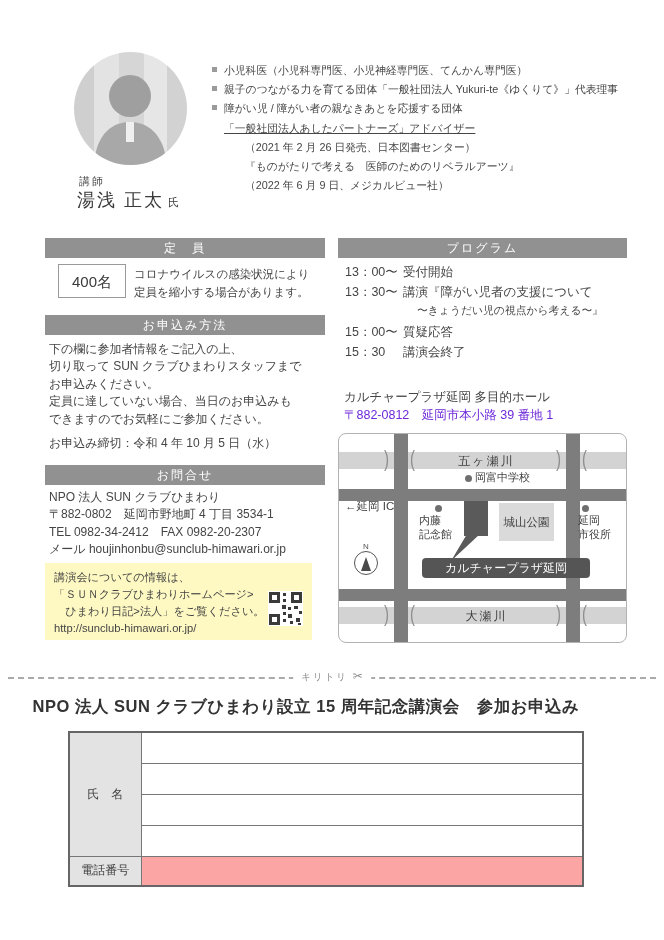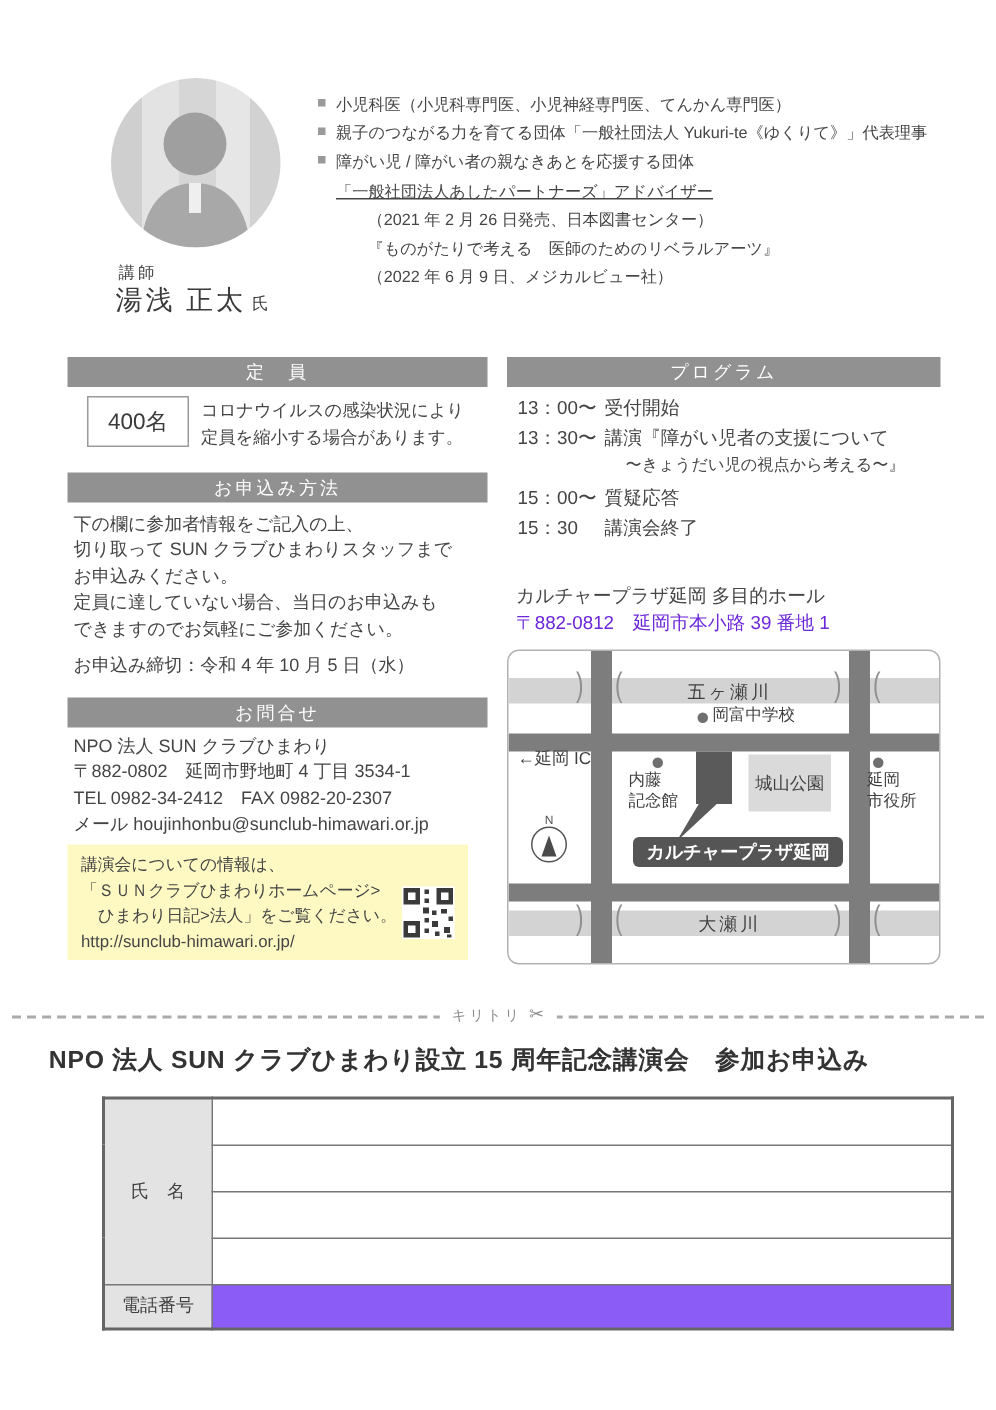--- a/index.html
+++ b/index.html
@@ -59,45 +59,45 @@
   .river { position:absolute; left:0; right:0; height:17px; background:#d3d3d3; }
   .river .rlabel { position:absolute; left:69px; right:61px; top:1px; text-align:center; font-size:12px; color:#3f3f3f; letter-spacing:2px; }
   .road-h { position:absolute; left:0; right:0; height:12px; background:#7d7d7d; }
   .road-v { position:absolute; top:0; bottom:0; width:14px; background:#7d7d7d; }
   .dot { position:absolute; width:7px; height:7px; border-radius:50%; background:#6f6f6f; }
   .maplabel { position:absolute; font-size:11px; line-height:13.5px; color:#3f3f3f; white-space:nowrap; }
   .venue-rect { position:absolute; left:125px; top:67px; width:24px; height:35px; background:#5a5a5a; }
   .park { position:absolute; left:160px; top:69px; width:55px; height:38px; background:#dadada;
           display:flex; align-items:center; justify-content:center; font-size:11.5px; color:#3f3f3f; }
   .venue-tag { position:absolute; left:83px; top:124px; background:#555; color:#fff; font-size:12px;
-               line-height:20px; padding:0 9px; border-radius:4px; white-space:nowrap;font-weight:bold; }
+               line-height:20px; padding:0 23px; border-radius:4px; white-space:nowrap; }
   .pointer-svg { position:absolute; left:0; top:0; }
   .bk { position:absolute; font-size:15px; color:#8f8f8f; transform:scaleY(1.5); transform-origin:center; }
   .compass { position:absolute; left:13px; top:108px; width:28px; text-align:center; }
   .compass .n { font-size:8px; color:#555; }
   .compass .circ { width:24px; height:24px; margin:0 auto; border:1.5px solid #555; border-radius:50%;
                    display:flex; align-items:flex-end; justify-content:center; }
   .compass .needle { width:0; height:0; border-left:5px solid transparent; border-right:5px solid transparent;
                      border-bottom:14px solid #4a4a4a; margin-bottom:3px; }
 
   
   .cutline { position:absolute; left:8px; right:8px; top:677px; border-top:2px dashed #aaa; }
   .cut-label { position:absolute; left:50%; top:669px; transform:translateX(-50%); background:#fff;
                padding:0 8px; font-size:9.5px; color:#8b8b8b; letter-spacing:2px; white-space:nowrap; }
   .cut-label .sc { font-size:12px; letter-spacing:0; }
 
   
   .form-title { position:absolute; left:0; width:612px; top:696px; text-align:center; font-size:16.5px;
                 font-weight:bold; color:#333; letter-spacing:0.5px; white-space:nowrap; }
-  .form-table { position:absolute; left:68px; top:731px; width:568px; border-collapse:collapse; }
+  .form-table { position:absolute; left:68px; top:731px; width:516px; border-collapse:collapse; }
   .form-table td { border:1px solid #777; }
   .form-table { border:2px solid #666; }
   .form-table .lbl { width:72px; background:#e3e3e3; text-align:center; font-size:12px; color:#3f3f3f; }
   .form-table .in-row { height:31px; background:#fff; }
-  .form-table .ph-row { height:30px; background:#8b5cf6; }
+  .form-table .ph-row { height:30px; background:#fca5a5; }
 </style>
 </head>
 <body>
 
 <div class="page">
 
   <div class="photo">
     <svg width="113" height="113" viewBox="0 0 113 113">
       <circle cx="56" cy="44" r="21" fill="#9f9f9f"></circle>
       <path d="M20 113 C22 80 40 70 56 70 C72 70 90 80 93 113 Z" fill="#a8a8a8"></path>

